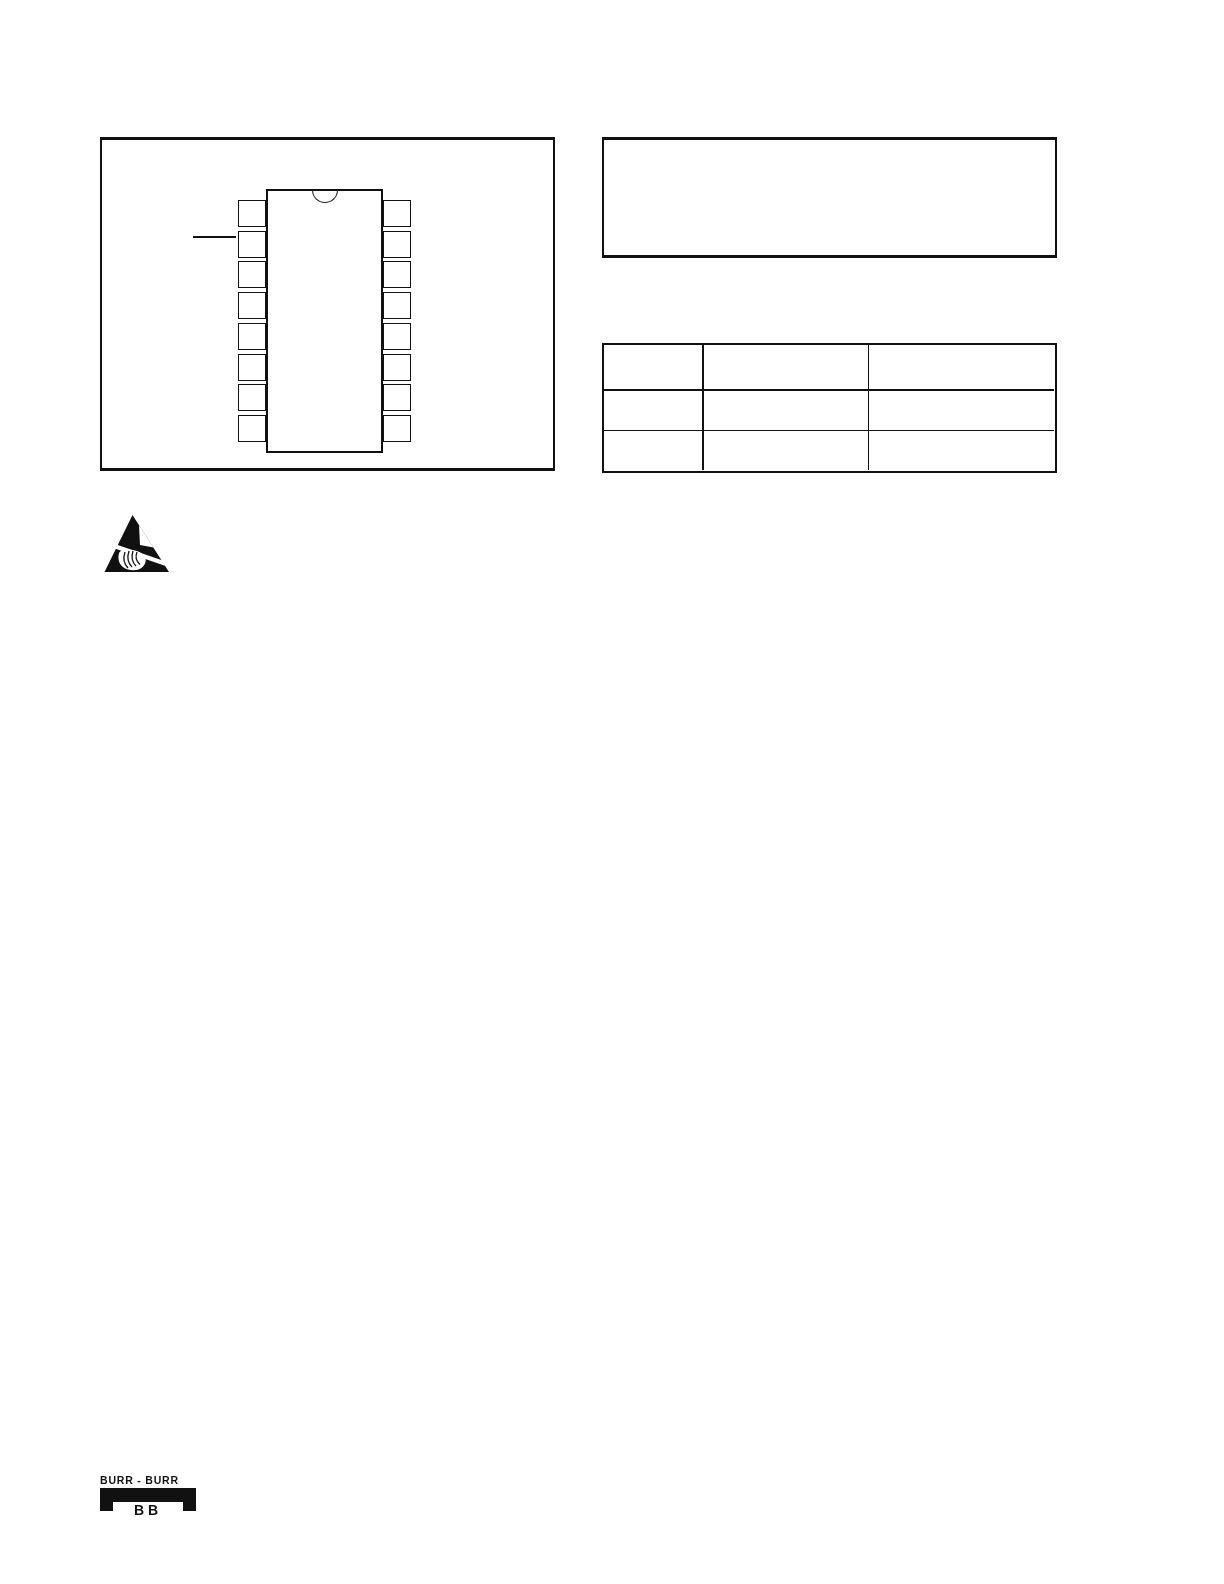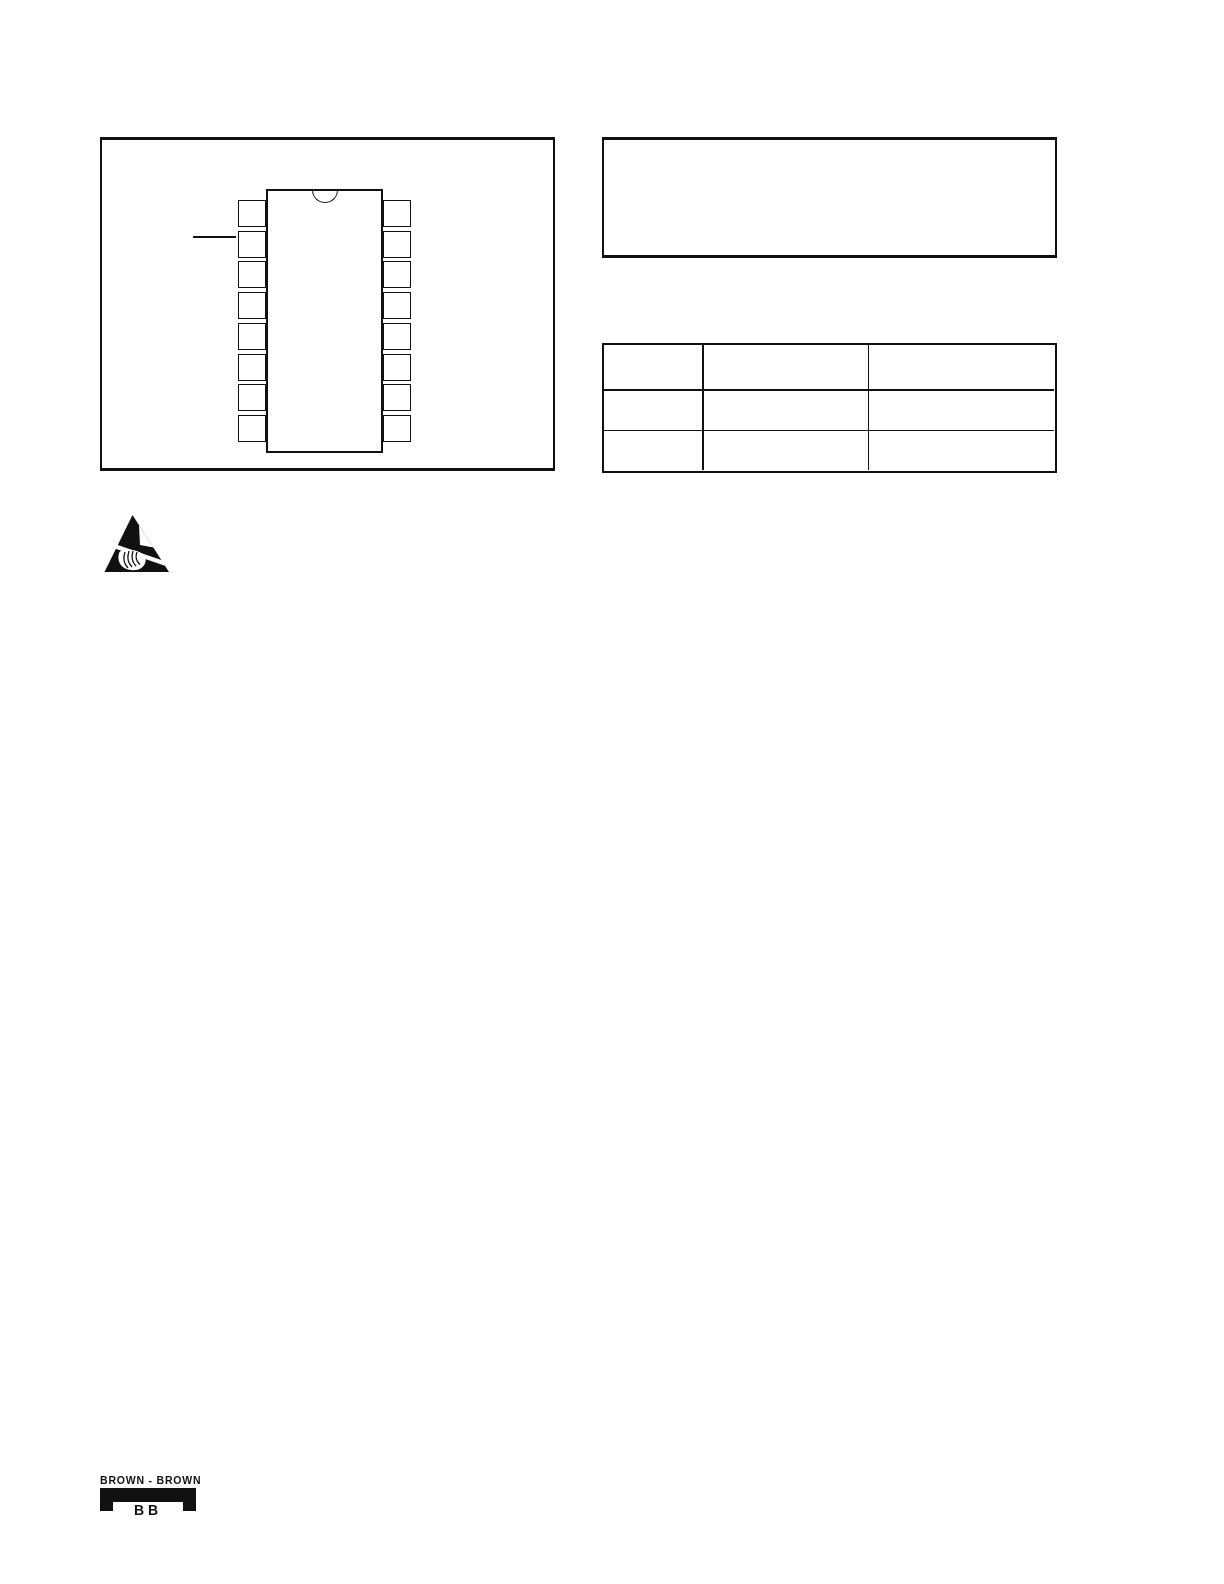--- a/index.html
+++ b/index.html
@@ -113,19 +113,19 @@
     <path d="M15,42 C13,50 16,56 24,58.5 C33,61 40,57 41.5,51 C43,46 38,41 31,39.5 C24,38 17,37.5 15,42 Z" fill="#fff"></path>
     <g fill="none" stroke="#111" stroke-width="1.3">
       <path d="M21,41 C19,47 20,53 24,57"></path>
       <path d="M25,40 C23,46 24,52 28,56"></path>
       <path d="M29,40 C27,46 28,51 32,55"></path>
       <path d="M33,41 C31,46 32,50 36,53.5"></path>
     </g>
   </svg>
 
   <footer>
-    <div class="brand-text">BROWN - BROWN</div>
+    <div class="brand-text">BURR - BURR</div>
     <div class="logo-box">
       <div class="logo-inner">BB</div>
     </div>
   </footer>
 
 </div>
 
 </body></html>

